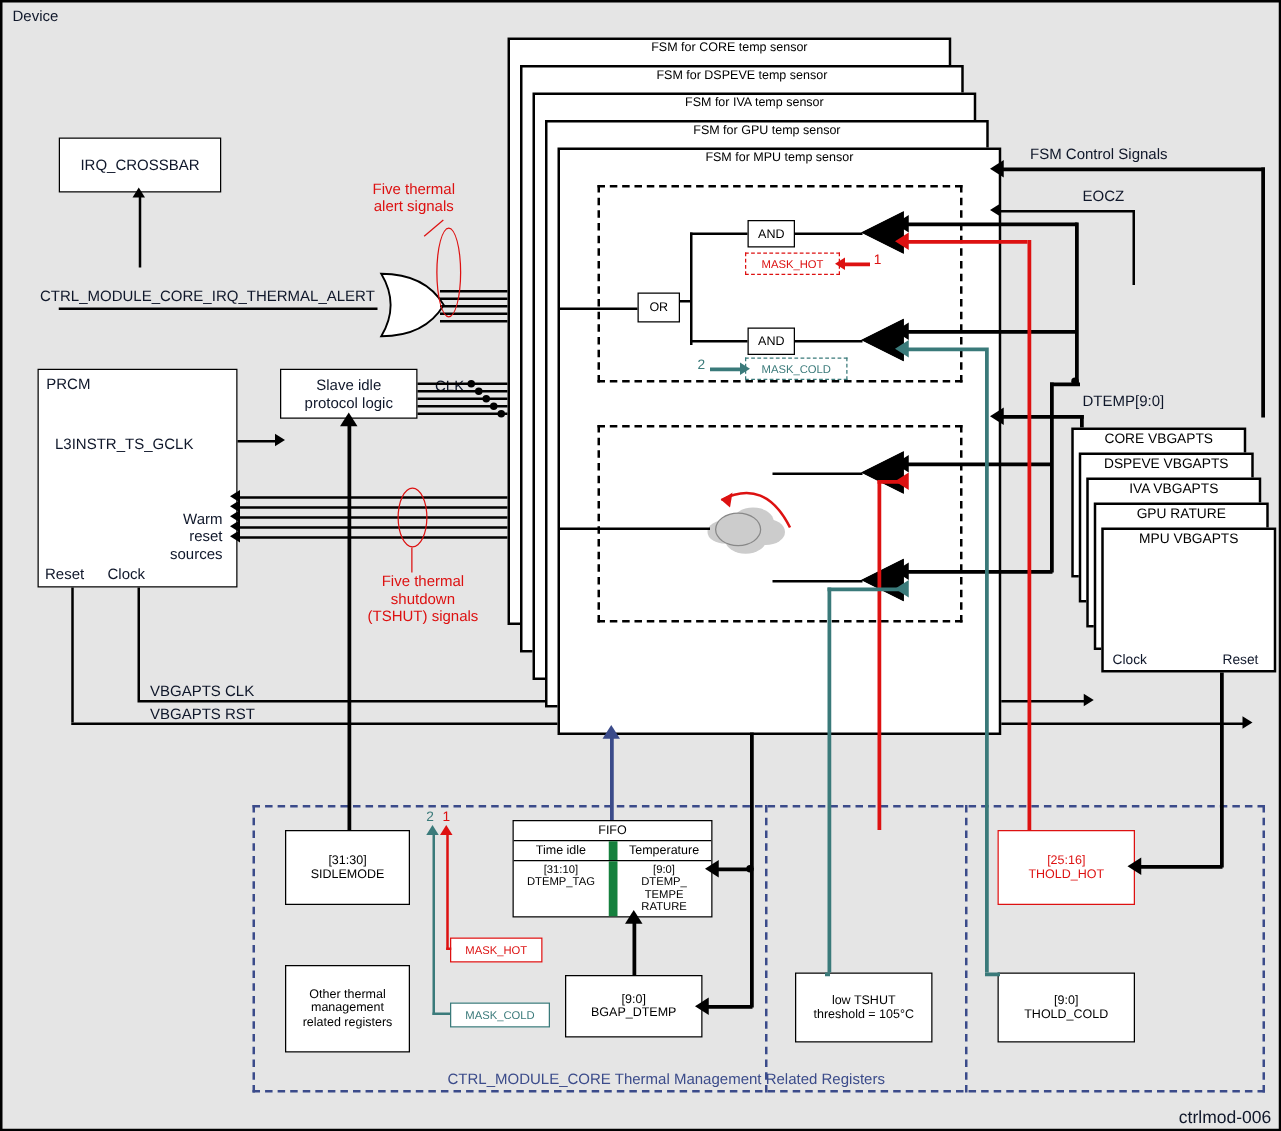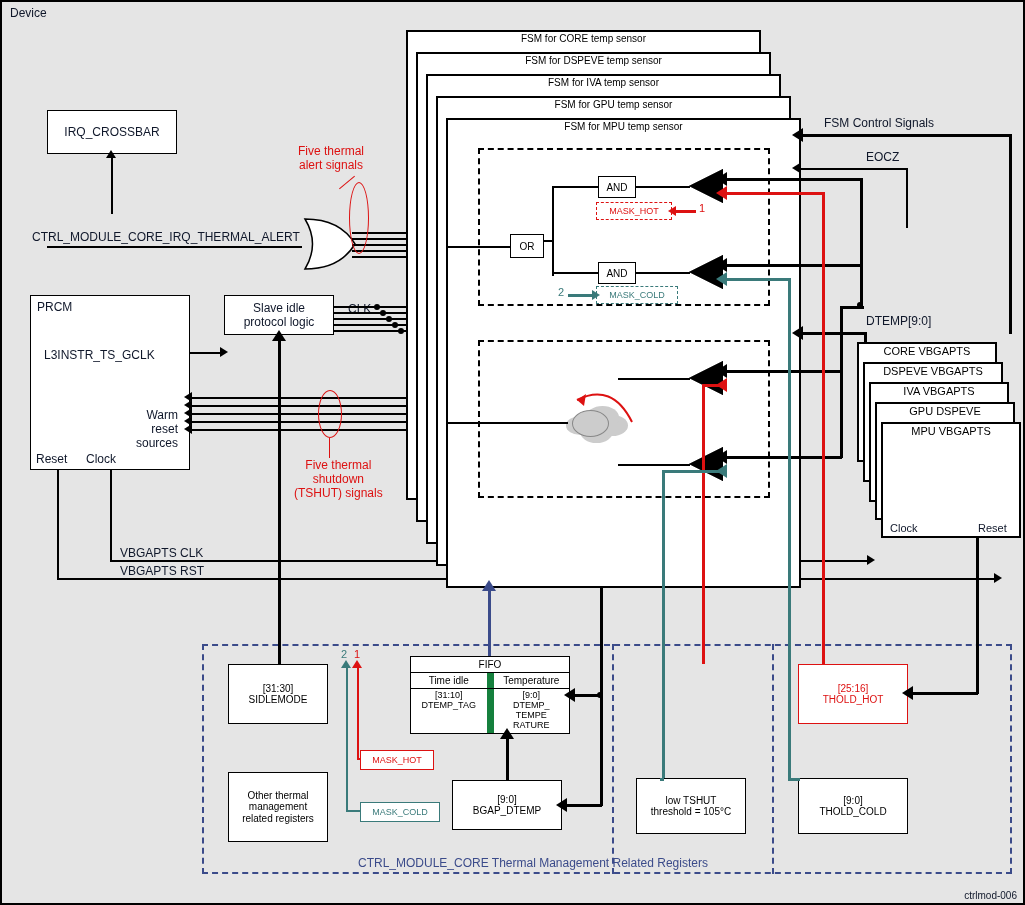--- a/index.html
+++ b/index.html
@@ -167,21 +167,21 @@
   .cteal { color:#3a7a7a; }
   .cnavy { color:#3b4b8a; }
 </style>
 </head>
 <body>
 
 <div class="stage">
 
   <div class="lbl" style="left:8px; top:4px;">Device</div>
 
-  <div class="lbl" style="right:6px; bottom:2px; font-size:10px;">ctrlmod-006</div>
+  <div class="lbl" style="right:6px; bottom:2px; font-size:14px;">ctrlmod-006</div>
 
   <div class="box" style="left:45px; top:108px; width:130px; height:44px; display:flex; align-items:center; justify-content:center;">
     <div class="lbl" style="position:static;">IRQ_CROSSBAR</div>
   </div>
 
   <div class="vline" style="left:109px; top:152px; height:60px;"></div>
   <div class="ah up" style="left:104px; top:148px;"></div>
 
   <div class="lbl" style="left:30px; top:228px;">CTRL_MODULE_CORE_IRQ_THERMAL_ALERT</div>
   <div class="hline" style="left:45px; top:244px; width:255px;"></div>
@@ -365,21 +365,21 @@
     <div class="card" style="left:0px;  top:0px;  width:140px; height:120px;">
         <div class="ct" style="font-size:11px;">CORE VBGAPTS</div>
       </div>
     <div class="card" style="left:6px;  top:20px; width:140px; height:120px;">
         <div class="ct" style="font-size:11px;">DSPEVE VBGAPTS</div>
       </div>
     <div class="card" style="left:12px; top:40px; width:140px; height:120px;">
         <div class="ct" style="font-size:11px;">IVA VBGAPTS</div>
       </div>
     <div class="card" style="left:18px; top:60px; width:140px; height:118px;">
-        <div class="ct" style="font-size:11px;">GPU DSPEVE</div>
+        <div class="ct" style="font-size:11px;">GPU RATURE</div>
       </div>
     <div class="card" style="left:24px; top:80px; width:140px; height:116px;">
         <div class="ct" style="font-size:11px;">MPU VBGAPTS</div>
       </div>
   </div>
   <div class="lbl" style="left:888px; top:520px; font-size:11px;">Clock</div>
   <div class="lbl" style="left:976px; top:520px; font-size:11px;">Reset</div>
 
   <div class="dashed navy" style="left:200px; top:642px; width:810px; height:230px;"></div>
   <div class="lbl cnavy" style="left:356px; top:854px;">CTRL_MODULE_CORE Thermal Management Related Registers</div>

